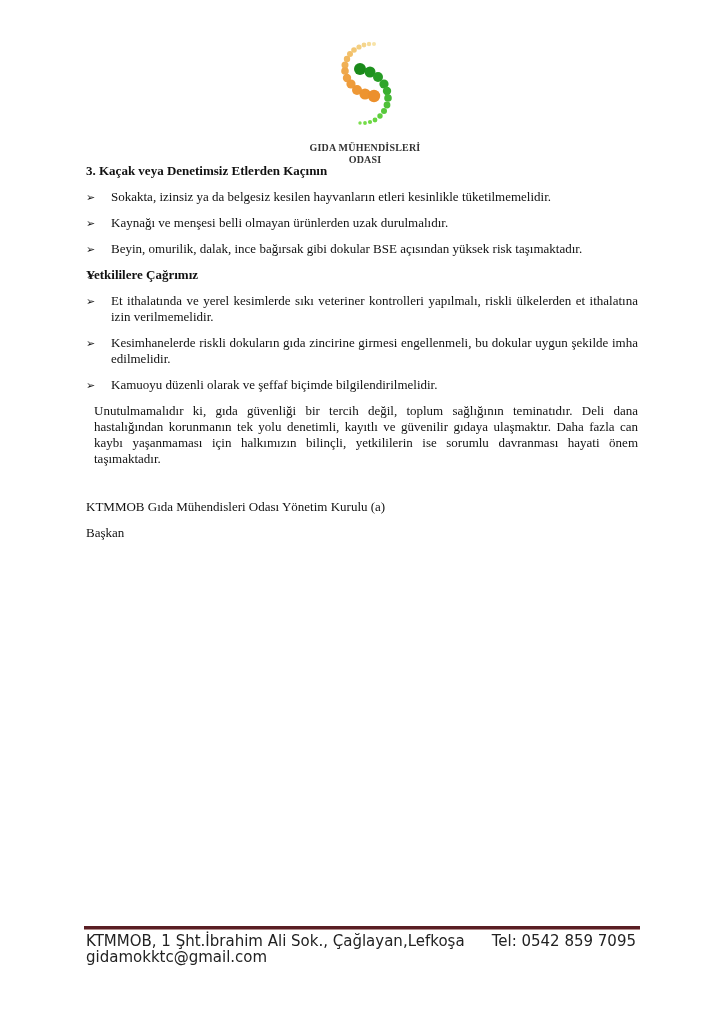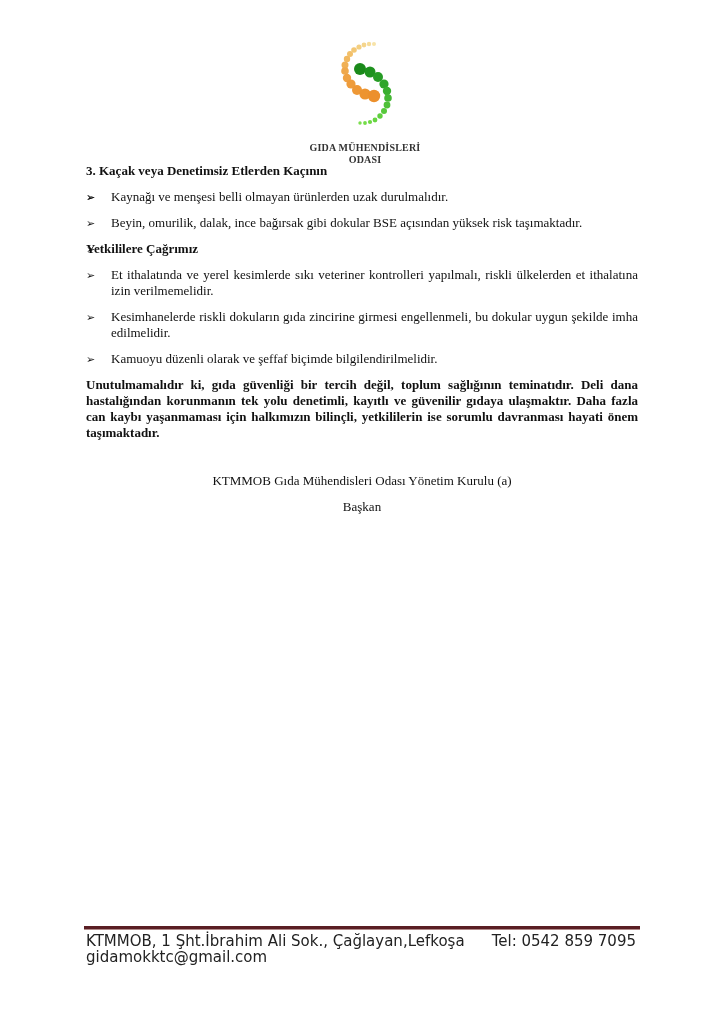--- a/index.html
+++ b/index.html
@@ -8,22 +8,22 @@
   .logo { position: absolute; left: 300px; top: 38px; width: 130px; height: 130px; }
   .logo svg { position: absolute; left: 30px; top: 0; }
   .logo-text { position: absolute; top: 104px; left: 0; width: 130px; text-align: center;
                font-family: Liberation Serif, serif; font-size: 10px; line-height: 12px;
                color: #333; letter-spacing: 0.2px; font-weight: bold; }
   .content { position: absolute; left: 86px; top: 163px; width: 552px; font-size: 13px; line-height: 16px; }
   .heading { font-weight: bold; margin: 0 0 10px 0; }
   .heading .num { font-weight: normal; }
   .bullet { position: relative; padding-left: 25px; margin: 0 0 10px 0; text-align: justify; }
   .bullet .arrow { position: absolute; left: 0; top: 0; font-size: 11px; }
-  .para { text-align: justify; margin: 0 0 10px 0; font-weight: bold; }
-  .sig { margin: 0 0 10px 0; text-align: center; }
+  .para { text-align: justify; margin: 0 0 10px 8px; }
+  .sig { margin: 0 0 10px 0; }
   .footer-line { position: absolute; left: 84px; top: 926px; width: 556px; height: 3px;
                  background: #5a1e24; border-bottom: 1px solid #b08a8a; }
   .footer { position: absolute; left: 86px; top: 933px; width: 550px;
             font-family: "DejaVu Sans", sans-serif; font-size: 15px; line-height: 16px; color: #222; }
   .footer .tel { position: absolute; right: 0; top: 0; }
 </style>
 </head>
 <body>
 
 <div class="logo">
@@ -65,20 +65,21 @@
 </div>
 
 <div class="content">
 
   <div class="heading">
     <span>3.</span>
     <span>Kaçak veya Denetimsiz Etlerden Kaçının</span>
   </div>
   <div class="bullet">
     <span class="arrow">➢</span>
+    <span>Sokakta, izinsiz ya da belgesiz kesilen hayvanların etleri kesinlikle tüketilmemelidir.</span>
   </div>
   <div class="bullet">
     <span class="arrow">➢</span>
     <span>Kaynağı ve menşesi belli olmayan ürünlerden uzak durulmalıdır.</span>
   </div>
 
   <div class="bullet">
     <span class="arrow">➢</span>
     <span>Beyin, omurilik, dalak, ince bağırsak gibi dokular BSE açısından yüksek risk taşımaktadır.</span>
   </div>

